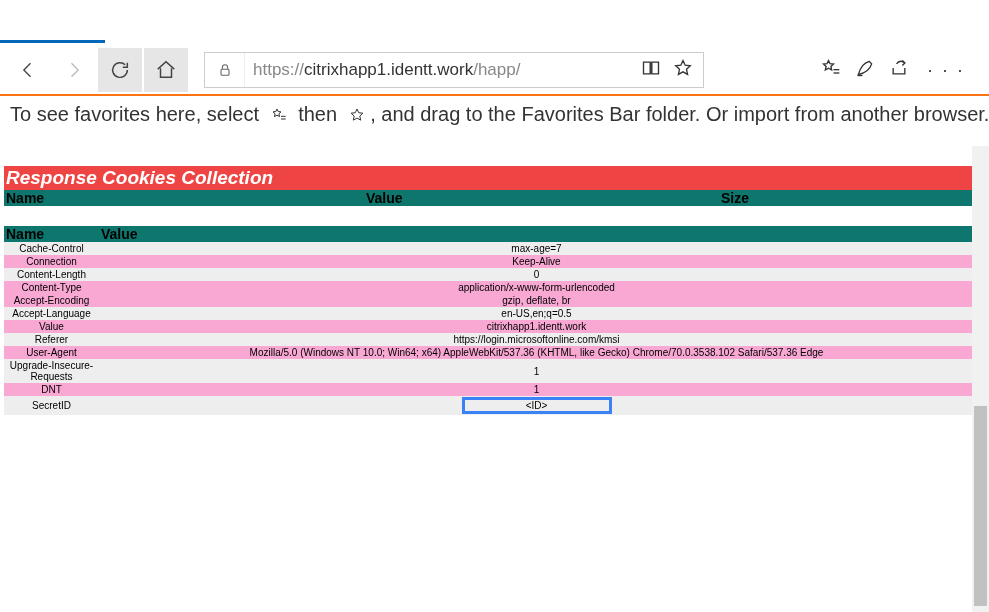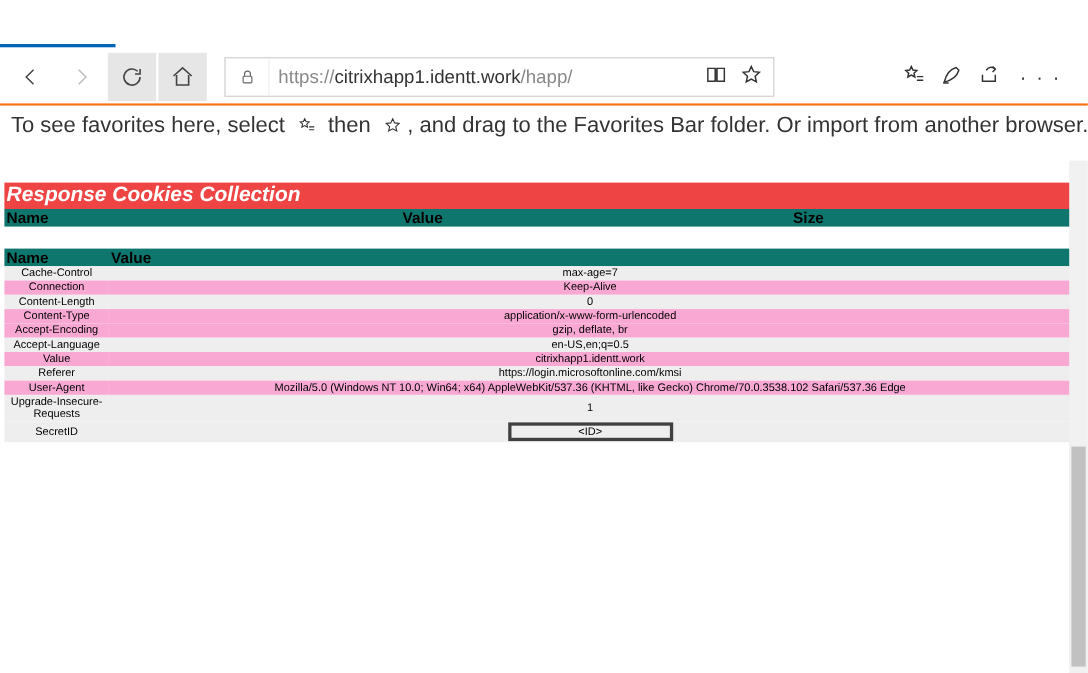--- a/index.html
+++ b/index.html
@@ -120,21 +120,21 @@
       text-align: center;
     }
     table.headers td {
       padding: 1px 2px;
       vertical-align: middle;
     }
     table.headers td.name { width: 95px; }
     table.headers tr.odd { background: #eee; }
     table.headers tr.even { background: #f9a8d4; }
     .red-box {
-      border: 3px solid #404040;
+      border: 3px solid #3b82f6;
       padding: 0 4px;
       display: inline-block;
       min-width: 150px;
     }
     .spacer { height: 20px; }
   </style>
 </head>
 <body>
 
 <div class="tab-indicator"></div>
@@ -270,20 +270,24 @@
           <td>https://login.microsoftonline.com/kmsi</td>
         </tr>
         <tr class="even">
           <td class="name">User-Agent</td>
           <td>Mozilla/5.0 (Windows NT 10.0; Win64; x64) AppleWebKit/537.36 (KHTML, like Gecko) Chrome/70.0.3538.102 Safari/537.36 Edge</td>
         </tr>
         <tr class="odd">
           <td class="name">Upgrade-Insecure-Requests</td>
           <td>1</td>
         </tr>
+        <tr class="even">
+          <td class="name">DNT</td>
+          <td>1</td>
+        </tr>
         <tr class="odd">
           <td class="name">SecretID</td>
           <td><span class="red-box">&lt;ID&gt;</span></td>
         </tr>
       </tbody>
   </table>
 </div>
 
 <div class="scroll-track">
   <div class="scroll-thumb"></div>

